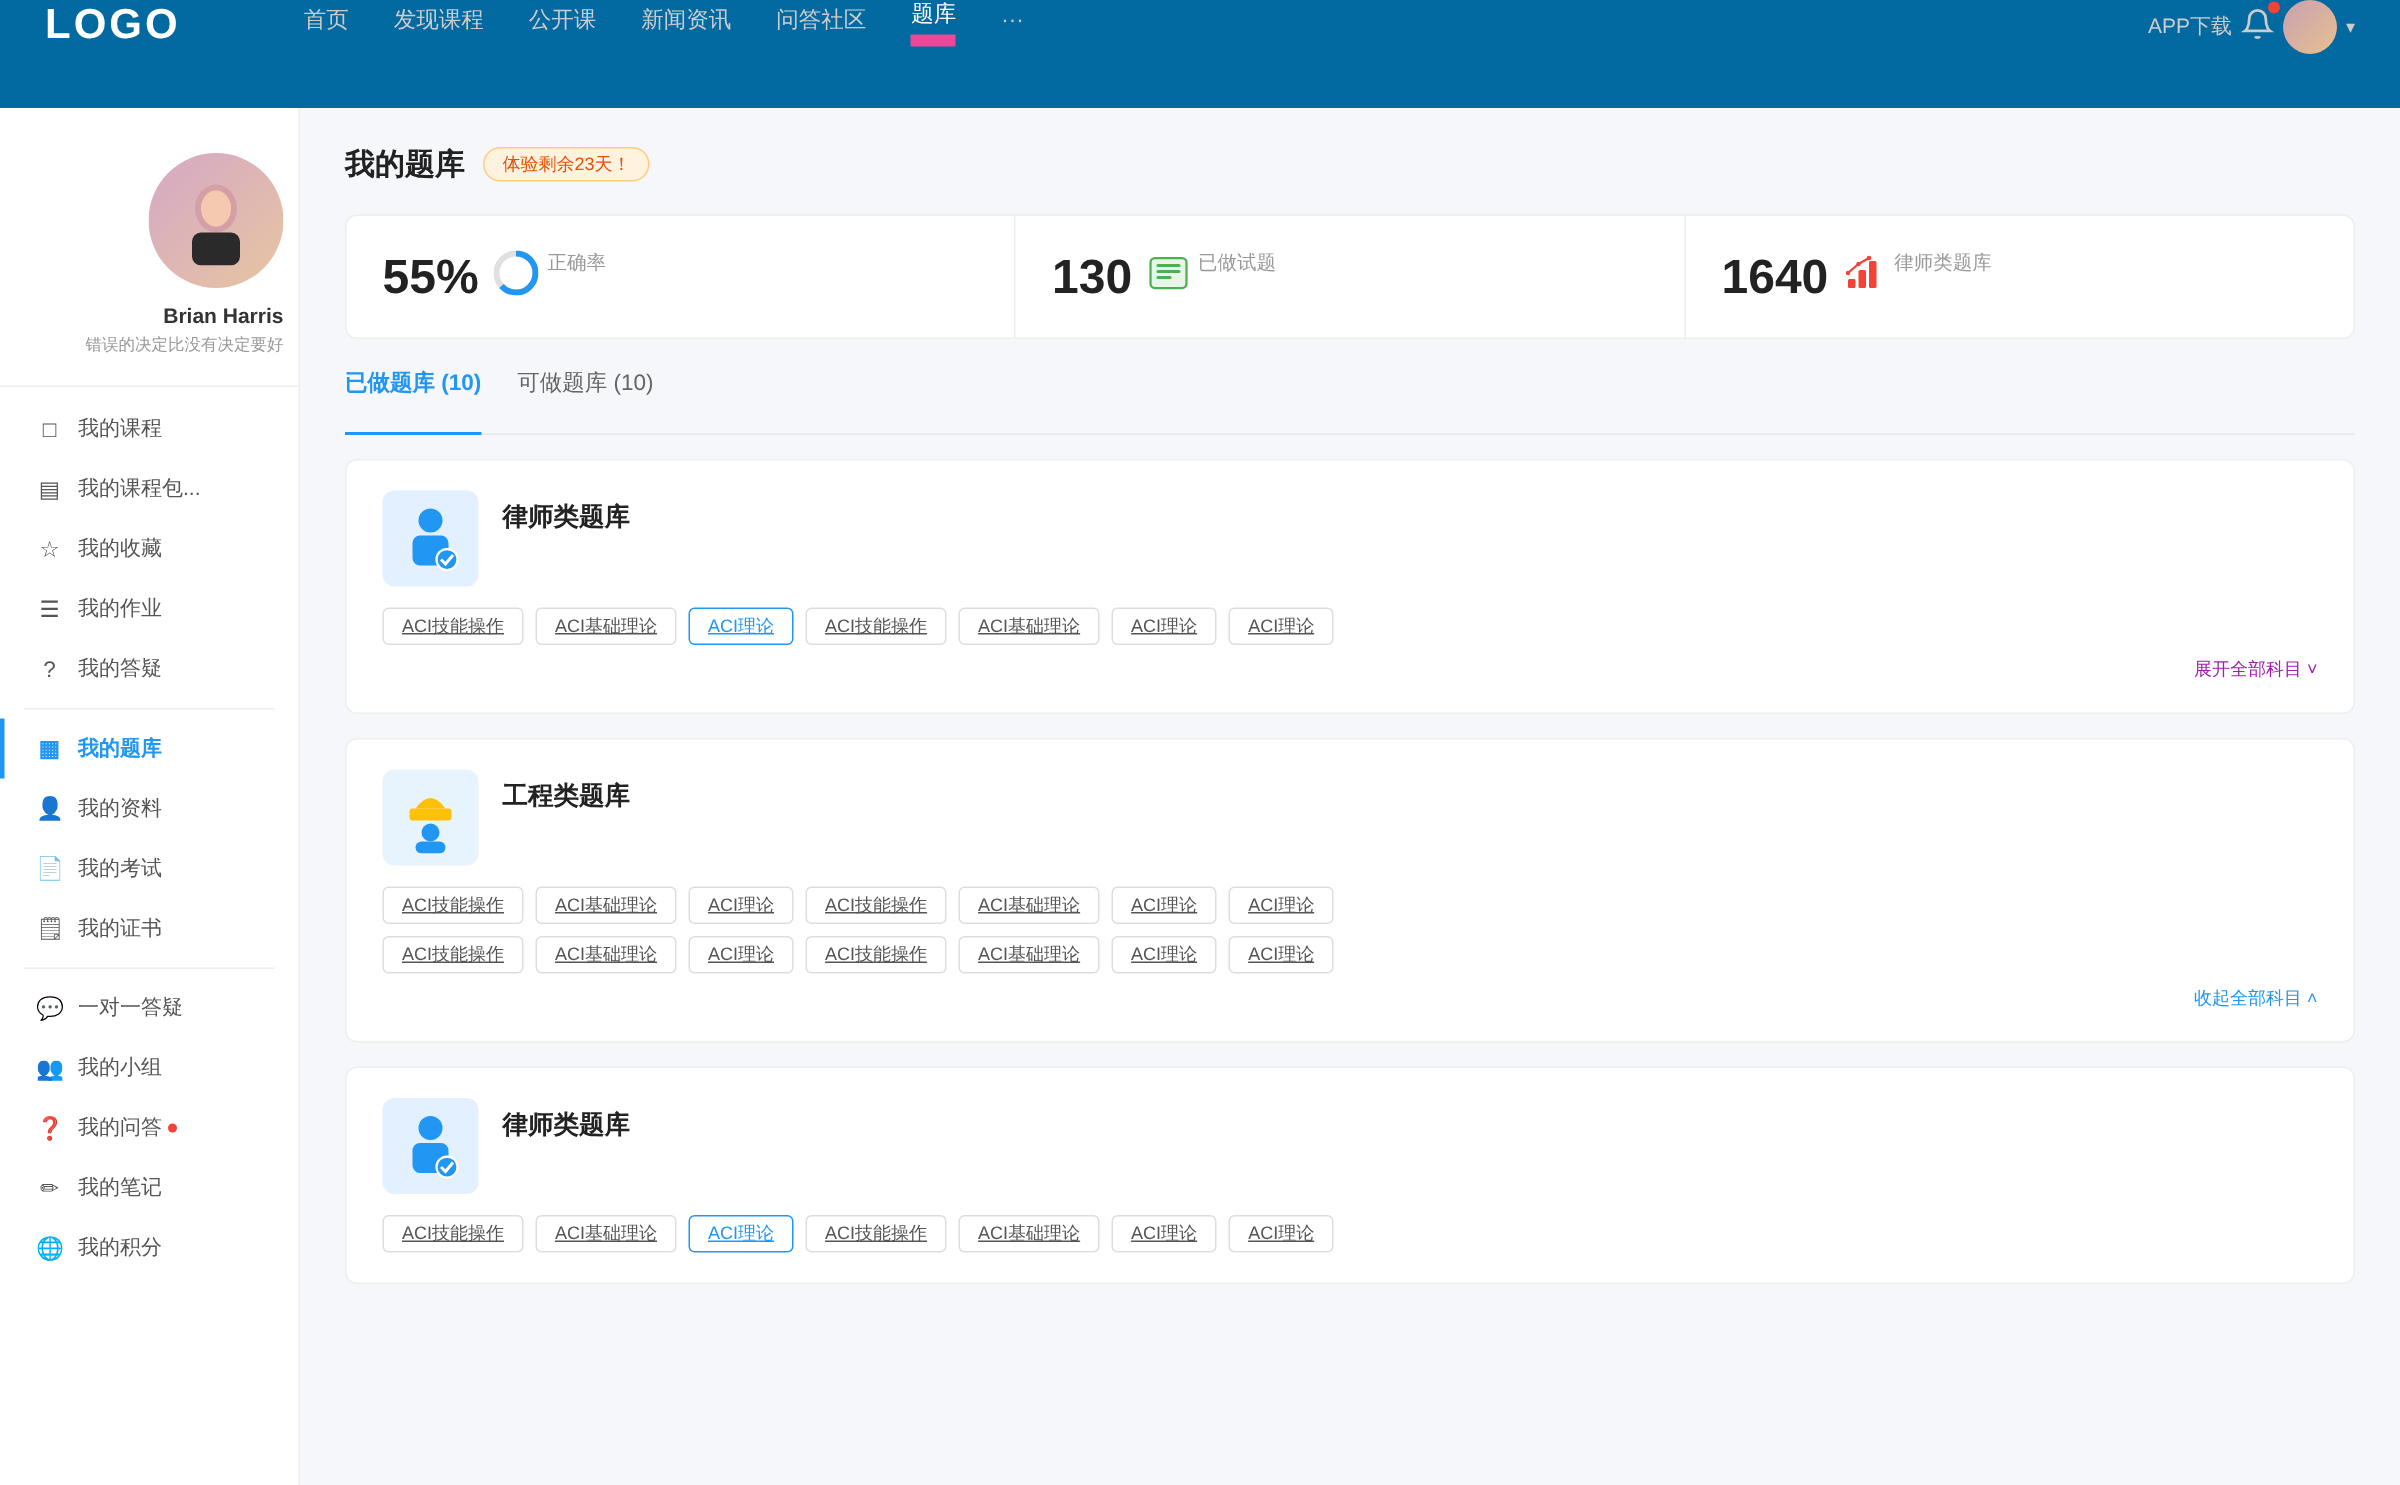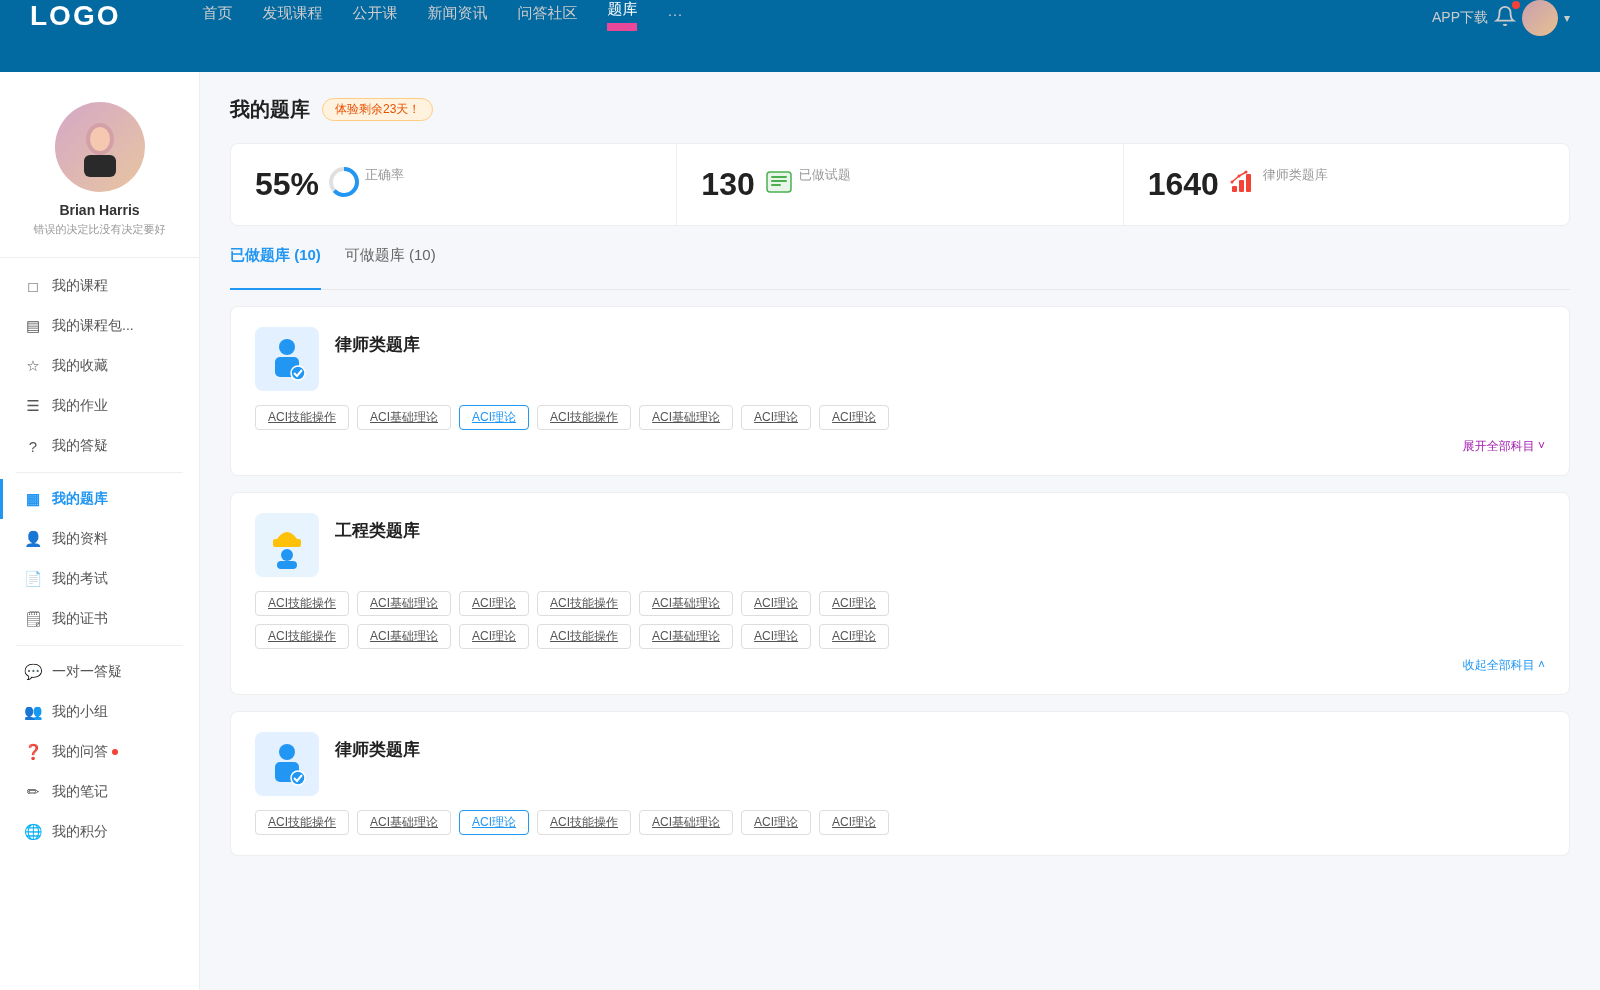--- a/index.html
+++ b/index.html
@@ -84,22 +84,22 @@
     .sidebar {
       width: 200px;
       background: #fff;
       padding: 0;
       flex-shrink: 0;
       border-right: 1px solid #eee;
     }
     .profile-section {
       display: flex;
       flex-direction: column;
-      align-items: center;
-      padding: 30px 0 20px;
+      align-items: flex-end;
+      padding: 30px 10px 20px;
       border-bottom: 1px solid #eee;
     }
     .profile-avatar {
       width: 90px;
       height: 90px;
       border-radius: 50%;
       background: #e0e0e0;
       overflow: hidden;
       margin-bottom: 10px;
     }

